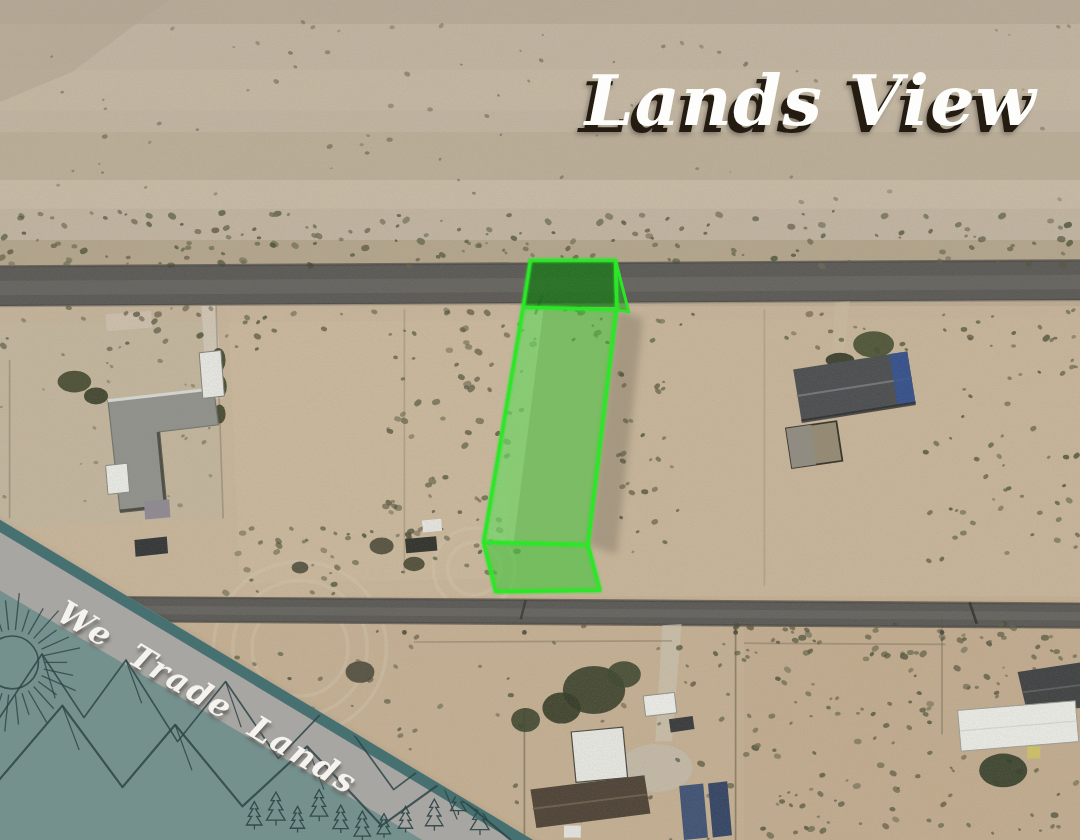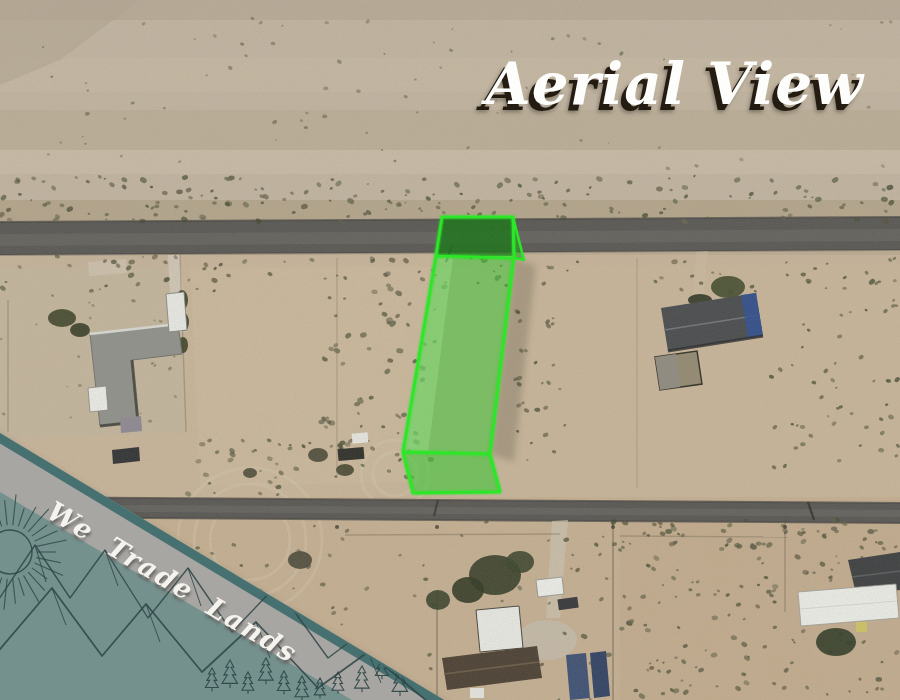--- a/index.html
+++ b/index.html
@@ -957,21 +957,21 @@
         <polygon fill="rgba(40,205,40,0.55)" points="403,452 490,454 500,492 413,493"></polygon>
         <polygon fill="rgba(30,160,30,0.6)" stroke="#1ef21e" stroke-width="2.5" stroke-linejoin="round" points="513,217 524,260 514,258"></polygon>
         <path d="M442,217 L513,217 L514,256 L490,454 L500,492 L413,493 L403,452 L436,256 Z M436,256 L514,258 M403,452 L490,454" stroke="#1ef21e" stroke-width="3.2" fill="none" stroke-linejoin="round" filter="url(#soft1)"></path>
         <path d="M442,217 L513,217 L514,256 L490,454 L500,492 L413,493 L403,452 L436,256 Z M436,256 L514,258 M403,452 L490,454" stroke="#1ef21e" stroke-width="2.4" fill="none" stroke-linejoin="round"></path>
       </g>
     <g>
         <rect x="0" y="0" width="900" height="700" filter="url(#grain)" opacity="0.4"></rect>
       </g>
   </svg>
 
-  <div class="title" style="color: rgb(253, 253, 251); text-shadow: rgb(36, 27, 17) -5px 6px 0px, rgba(0, 0, 0, 0.35) -6px 8px 4px;">Aerial View</div>
+  <div class="title" style="color: rgb(253, 253, 251); text-shadow: rgb(36, 27, 17) -5px 6px 0px, rgba(0, 0, 0, 0.35) -6px 8px 4px;">Lands View</div>
 
   <div class="ribbon" style="background: rgb(168, 166, 163); border-top: 9px solid rgb(71, 113, 112);"></div>
 
   <svg class="corner" viewBox="0 0 470 280">
     <path d="M0,72 L352,280 L0,280 Z" fill="#75918e"></path>
     <g clip-path="url(#artclip)">
       <clipPath id="artclip">
           <path d="M0,16 L452,287 L452,280 L0,280 Z"></path>
         </clipPath>
       <g>

